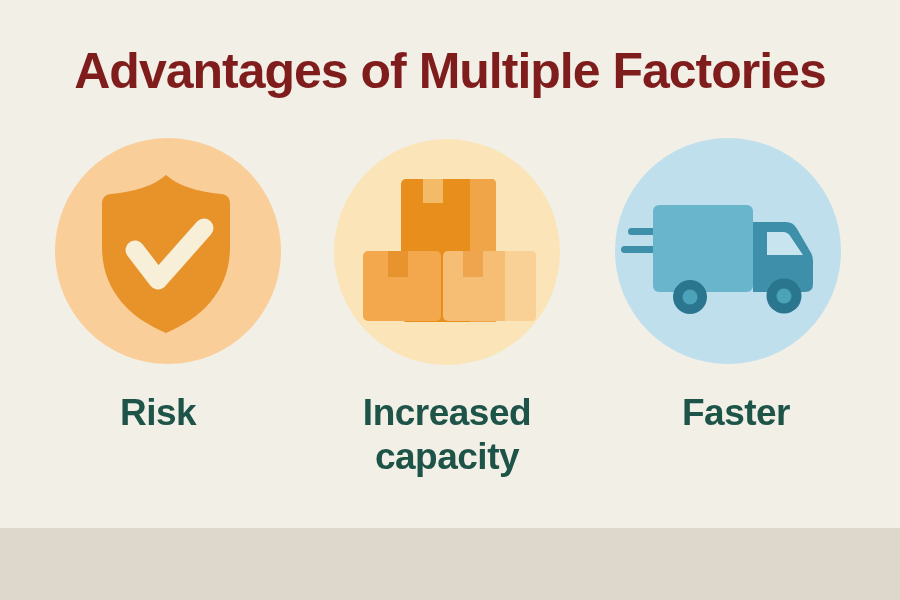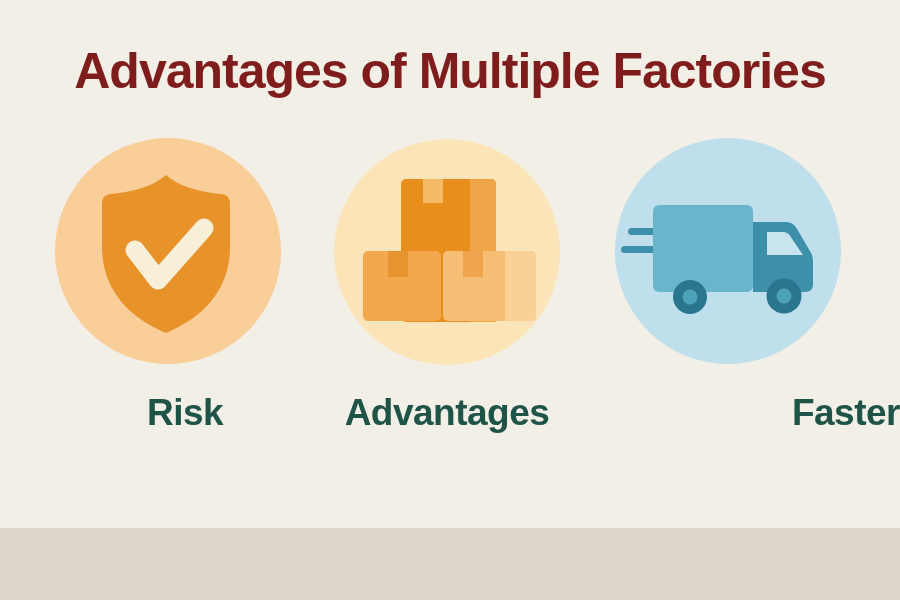--- a/index.html
+++ b/index.html
@@ -26,23 +26,23 @@
   .circle svg{display:block;width:226px;height:226px;}
   .c1{left:55px;top:138px;background:#F9CE99;}
   .c2{left:334px;top:139px;background:#FBE5B8;}
   .c3{left:615px;top:138px;background:#BFDFEC;}
   .label{
     position:absolute;top:391px;width:300px;
     text-align:center;
     font-size:37px;font-weight:700;letter-spacing:-0.5px;line-height:1.18;
     color:#1E5348;
   }
-  .l1{left:35px;}
+  .l1{left:8px;}
   .l2{left:297px;}
-  .l3{left:600px;text-align:right;}
+  .l3{left:586px;}
   .label span{display:block;}
 </style>
 </head>
 <body>
 
 <div class="stage">
 
   <div class="floor-band"></div>
 
   <h1 class="title">Advantages of Multiple Factories</h1>
@@ -82,20 +82,21 @@
       <circle cx="169" cy="158" r="17.5" fill="#2B768F"></circle>
       <circle cx="169" cy="158" r="7.5" fill="#4CA2B9"></circle>
     </svg>
   </div>
 
   <div class="label l1">
     <span>Risk</span>
   </div>
 
   <div class="label l2">
-    <span>Advantages</span>
+    <span>Increased</span>
+    <span>capacity</span>
   </div>
 
   <div class="label l3">
     <span>Faster</span>
   </div>
 
 </div>
 
 </body></html>

